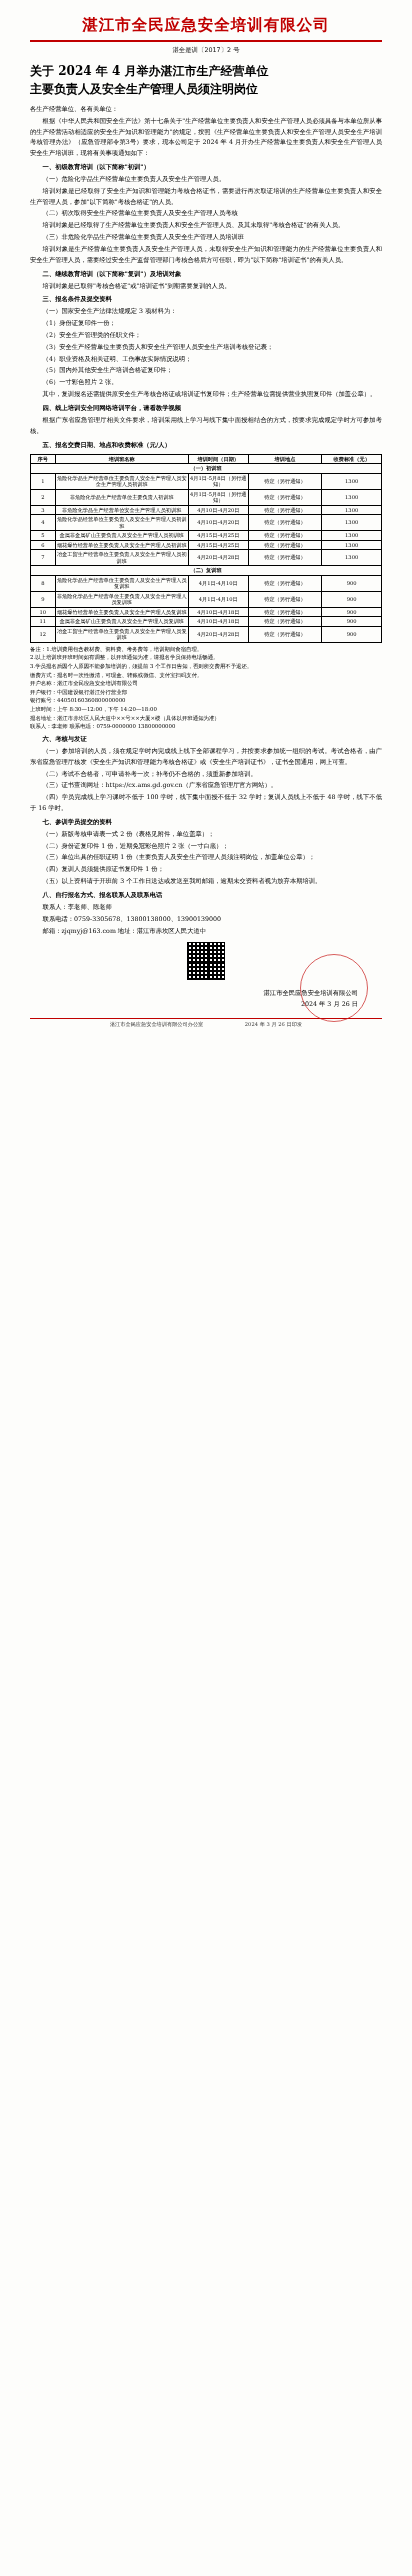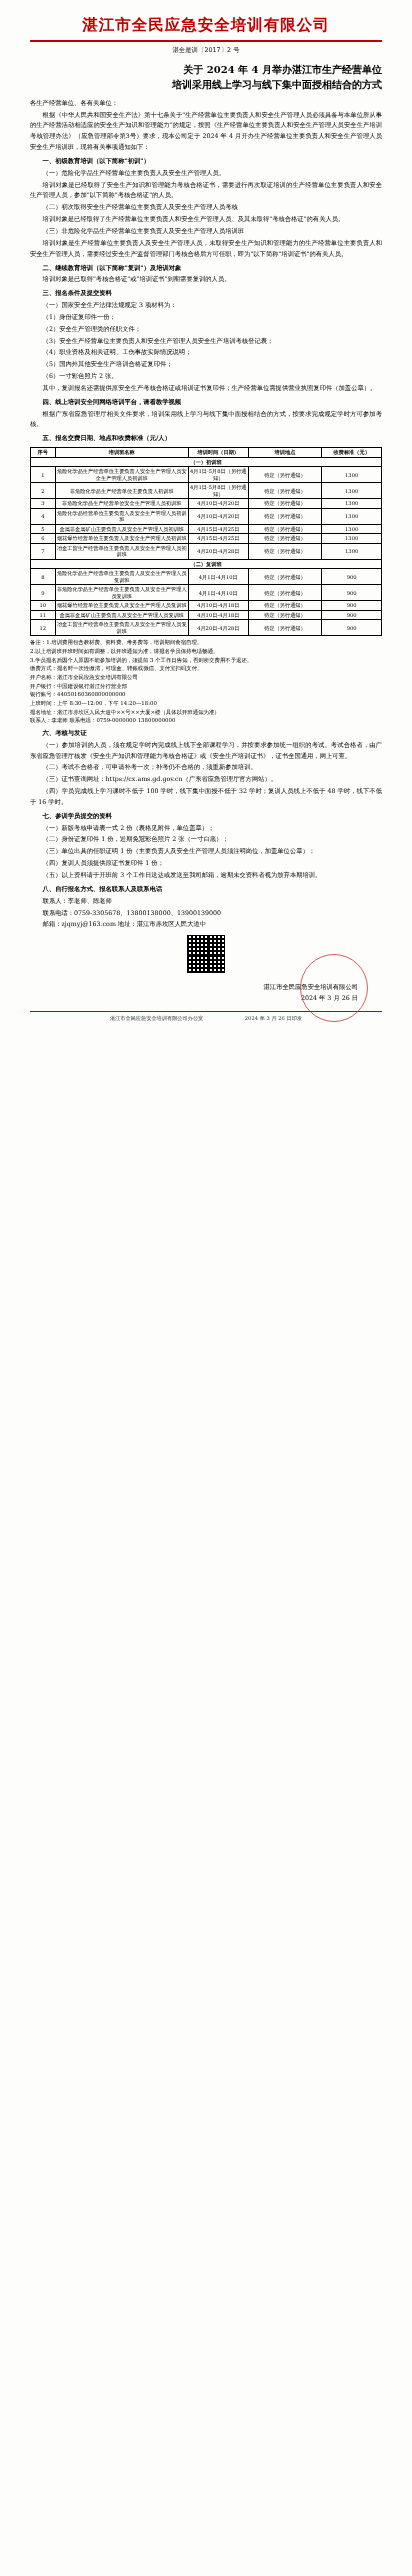--- a/index.html
+++ b/index.html
@@ -1,21 +1,21 @@
 <!DOCTYPE html>
 <html style="font-size:8.2px"><head>
 <meta charset="utf-8">
 <style>
   html,body{margin:0;padding:0;background:#b9b9b9;}
   body{font-family:"DejaVu Sans","Liberation Sans",sans-serif;}
   .page{width:412px;min-height:3227px;margin:0 auto;background:#fdfdfb;position:relative;box-sizing:border-box;padding:13.4px 30px 15.5px 30px;}
   .org-title{text-align:center;color:#c00000;font-family:"DejaVu Serif","Liberation Serif",serif;font-weight:bold;font-size:15.5px;letter-spacing:1px;line-height:1.2;margin-top:3.1px;}
   .red-rule{height:1.5px;background:#c00000;margin:5.2px 0 0 0;}
   .doc-no{text-align:center;font-size:6.4px;color:#111;margin:4.6px 0 6.2px 0;}
-  .doc-title{text-align:right;font-family:"DejaVu Serif","Liberation Serif",serif;font-weight:bold;font-size:10px;line-height:1.55;margin:2.1px 0 5.2px 0;color:#000;}
+  .doc-title{text-align:left;font-family:"DejaVu Serif","Liberation Serif",serif;font-weight:bold;font-size:12px;line-height:1.55;margin:2.1px 0 5.2px 0;color:#000;}
   .body-text{font-family:"DejaVu Serif","Liberation Serif",serif;font-size:6.3px;line-height:1.72;color:#000;text-align:justify;}
   .p{text-indent:2em;margin:0 0 1px 0;}
   .p0{text-indent:0;margin:0 0 1px 0;}
   .h2{font-weight:bold;text-indent:2em;margin:3.1px 0 1px 0;}
   table.main{width:100%;border-collapse:collapse;margin:3.1px 0 2.1px 0;font-family:"DejaVu Serif","Liberation Serif",serif;font-size:5.2px;}
   table.main th,table.main td{border:0.5px solid #000;text-align:center;vertical-align:middle;padding:1px 0.5px;line-height:1.25;color:#000;}
   table.main th{font-weight:bold;font-size:5.2px;}
   .secthead td{font-weight:bold;}
   .cname{text-align:center;}
   .tbl-note{font-family:"DejaVu Serif","Liberation Serif",serif;font-size:5.4px;line-height:1.6;color:#000;}
@@ -33,21 +33,21 @@
 <body>
 
 <div class="page">
 
   <div class="org-title">湛江市全民应急安全培训有限公司</div>
   <div class="red-rule"></div>
   <div class="doc-no">湛全是训〔2017〕2 号</div>
 
   <div class="doc-title">
     <div>关于 2024 年 4 月举办湛江市生产经营单位</div>
-    <div>培训采用线上学习与线下集中面授相结合的方式</div>
+    <div>主要负责人及安全生产管理人员须注明岗位</div>
   </div>
 
   <div class="body-text">
     <div class="p0">各生产经营单位、各有关单位：</div>
     <div class="p">根据《中华人民共和国安全生产法》第十七条关于"生产经营单位主要负责人和安全生产管理人员必须具备与本单位所从事的生产经营活动相适应的安全生产知识和管理能力"的规定，按照《生产经营单位主要负责人和安全生产管理人员安全生产培训考核管理办法》（应急管理部令第3号）要求，现本公司定于 2024 年 4 月开办生产经营单位主要负责人和安全生产管理人员安全生产培训班，现将有关事项通知如下：</div>
 
     <div id="body-blocks">
         <div class="h2">一、初级教育培训（以下简称"初训"）</div>
         <div class="p">（一）危险化学品生产经营单位主要负责人及安全生产管理人员。</div>
         <div class="p">培训对象是已经取得了安全生产知识和管理能力考核合格证书，需要进行再次取证培训的生产经营单位主要负责人和安全生产管理人员，参加"以下简称"考核合格证"的人员。</div>

